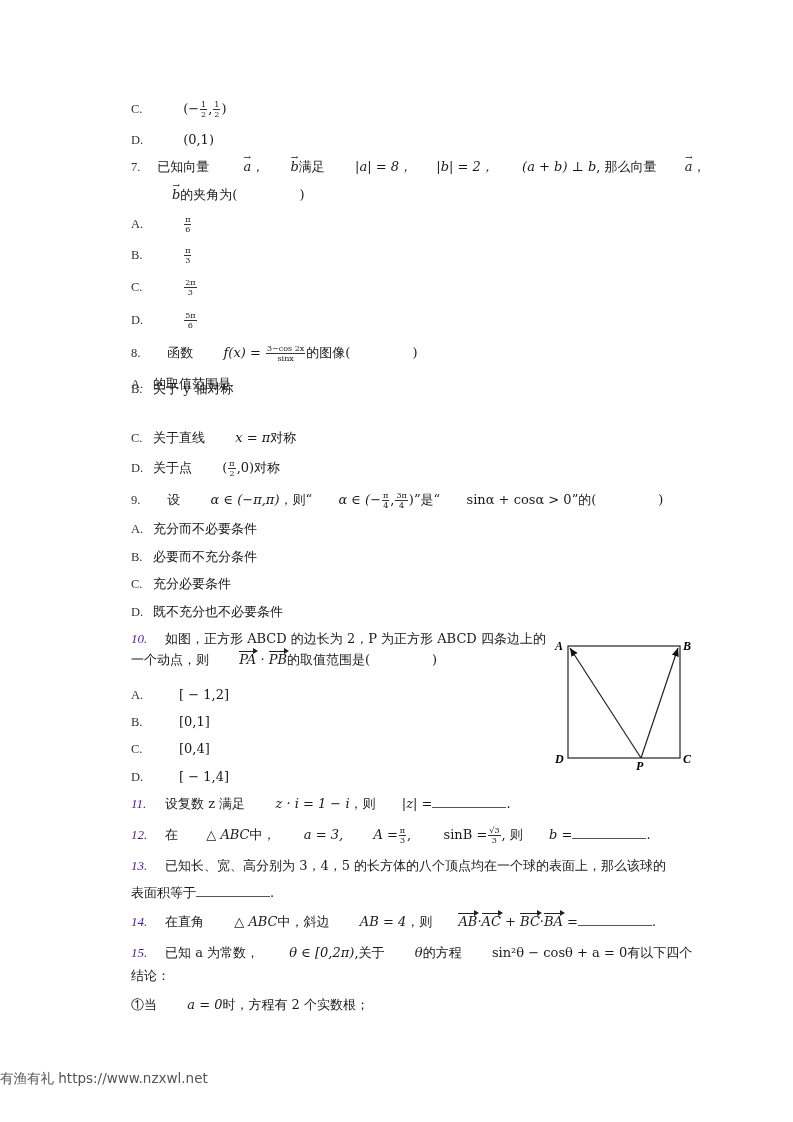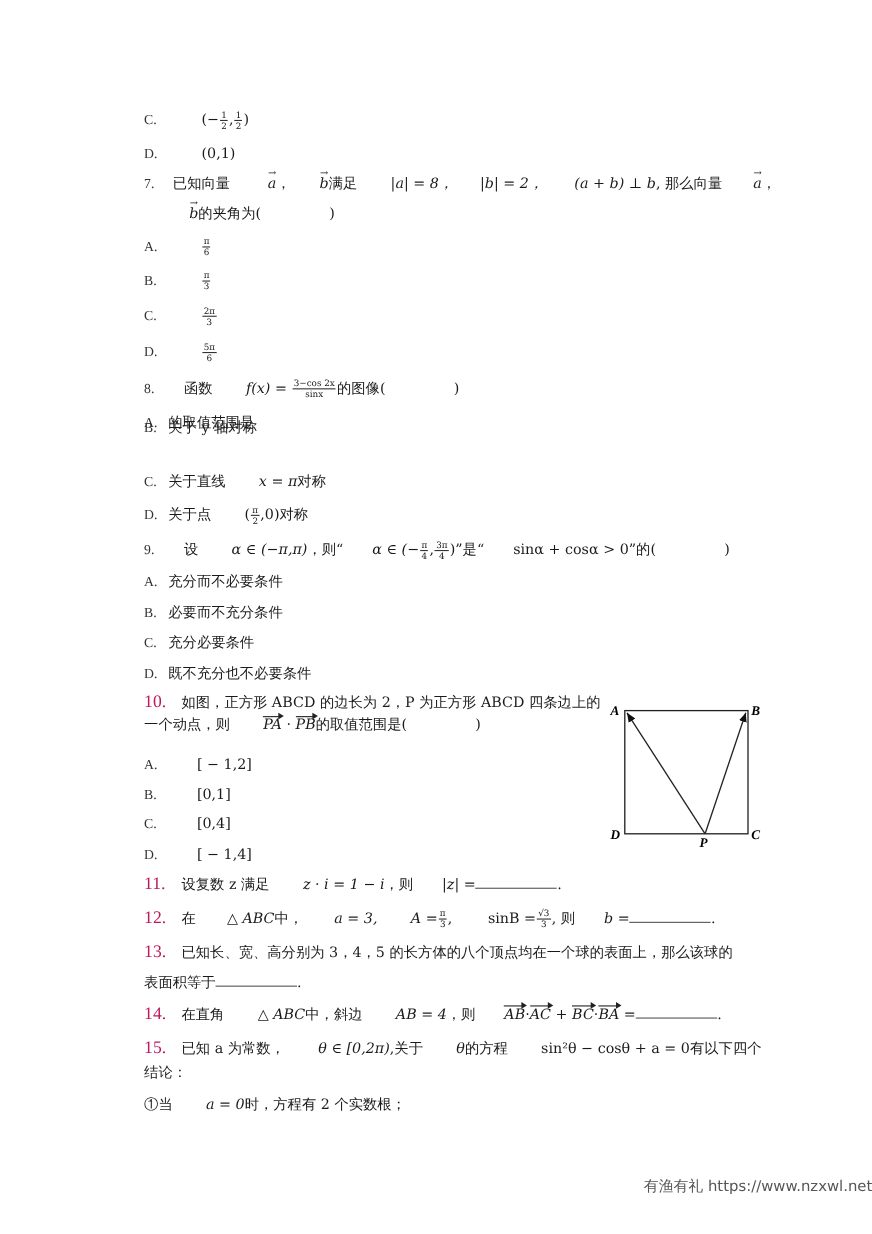--- a/index.html
+++ b/index.html
@@ -7,40 +7,40 @@
     width: 793px; height: 1122px; position: relative; overflow: hidden;
     font-family: "DejaVu Serif", "Liberation Serif", serif;
     color: #1a1a1a;
   }
   .line {
     position: absolute; left: 131px; font-size: 13px; line-height: 18px;
     white-space: nowrap;
   }
   .lbl { display: inline-block; width: 48px; color: #333; font-family: "Liberation Serif", serif; font-size: 12.5px; }
   .lbl.short { width: 22px; }
-  .num { display: inline-block; width: 34px; color: #be185d; font-family: "Liberation Serif", serif; font-size: 16px; }
+  .num { display: inline-block; width: 34px; color: #4c1d95; font-family: "Liberation Serif", serif; font-size: 13px; font-style: italic; }
   .math { font-family: "DejaVu Serif", serif; font-style: italic; font-size: 13px; }
   .mathn { font-family: "DejaVu Serif", serif; font-size: 13px; }
   .gap { display: inline-block; }
   .frac {
     display: inline-flex; flex-direction: column; align-items: center;
     vertical-align: middle; font-size: 8px; line-height: 9px; margin: 0 1px;
   }
   .frac .n { border-bottom: 0.8px solid #333; padding: 0 1px; }
   .vec { position: relative; display: inline-block; font-style: italic; }
   .vec::before {
     content: "→"; position: absolute; left: 0; right: 0; top: -10px;
     font-size: 9px; text-align: center; font-style: normal;
   }
   .ovec { position: relative; display: inline-block; font-style: italic; border-top: 1px solid #222; padding-top: 1px; line-height: 14px; }
   .ovec::after { content: ""; position: absolute; right: -2px; top: -4px; border-left: 5px solid #222; border-top: 3px solid transparent; border-bottom: 3px solid transparent; }
   .blank { display: inline-block; border-bottom: 1px solid #555; width: 74px; height: 12px; vertical-align: baseline; }
   .paren-gap { display: inline-block; width: 62px; }
   .footer {
-    position: absolute; top: 1070px; left: 0; width: 793px; text-align: right;
+    position: absolute; top: 1070px; left: 0; width: 793px; text-align: left;
     font-family: "DejaVu Sans", sans-serif; font-size: 13.5px; color: #555;
   }
   .figure { position: absolute; left: 553px; top: 636px; width: 150px; height: 136px; }
 </style>
 </head>
 <body>
 
 <div class="line" style="top:100px">
   <span class="lbl">C.</span>
   <span class="mathn">(−<span class="frac">

